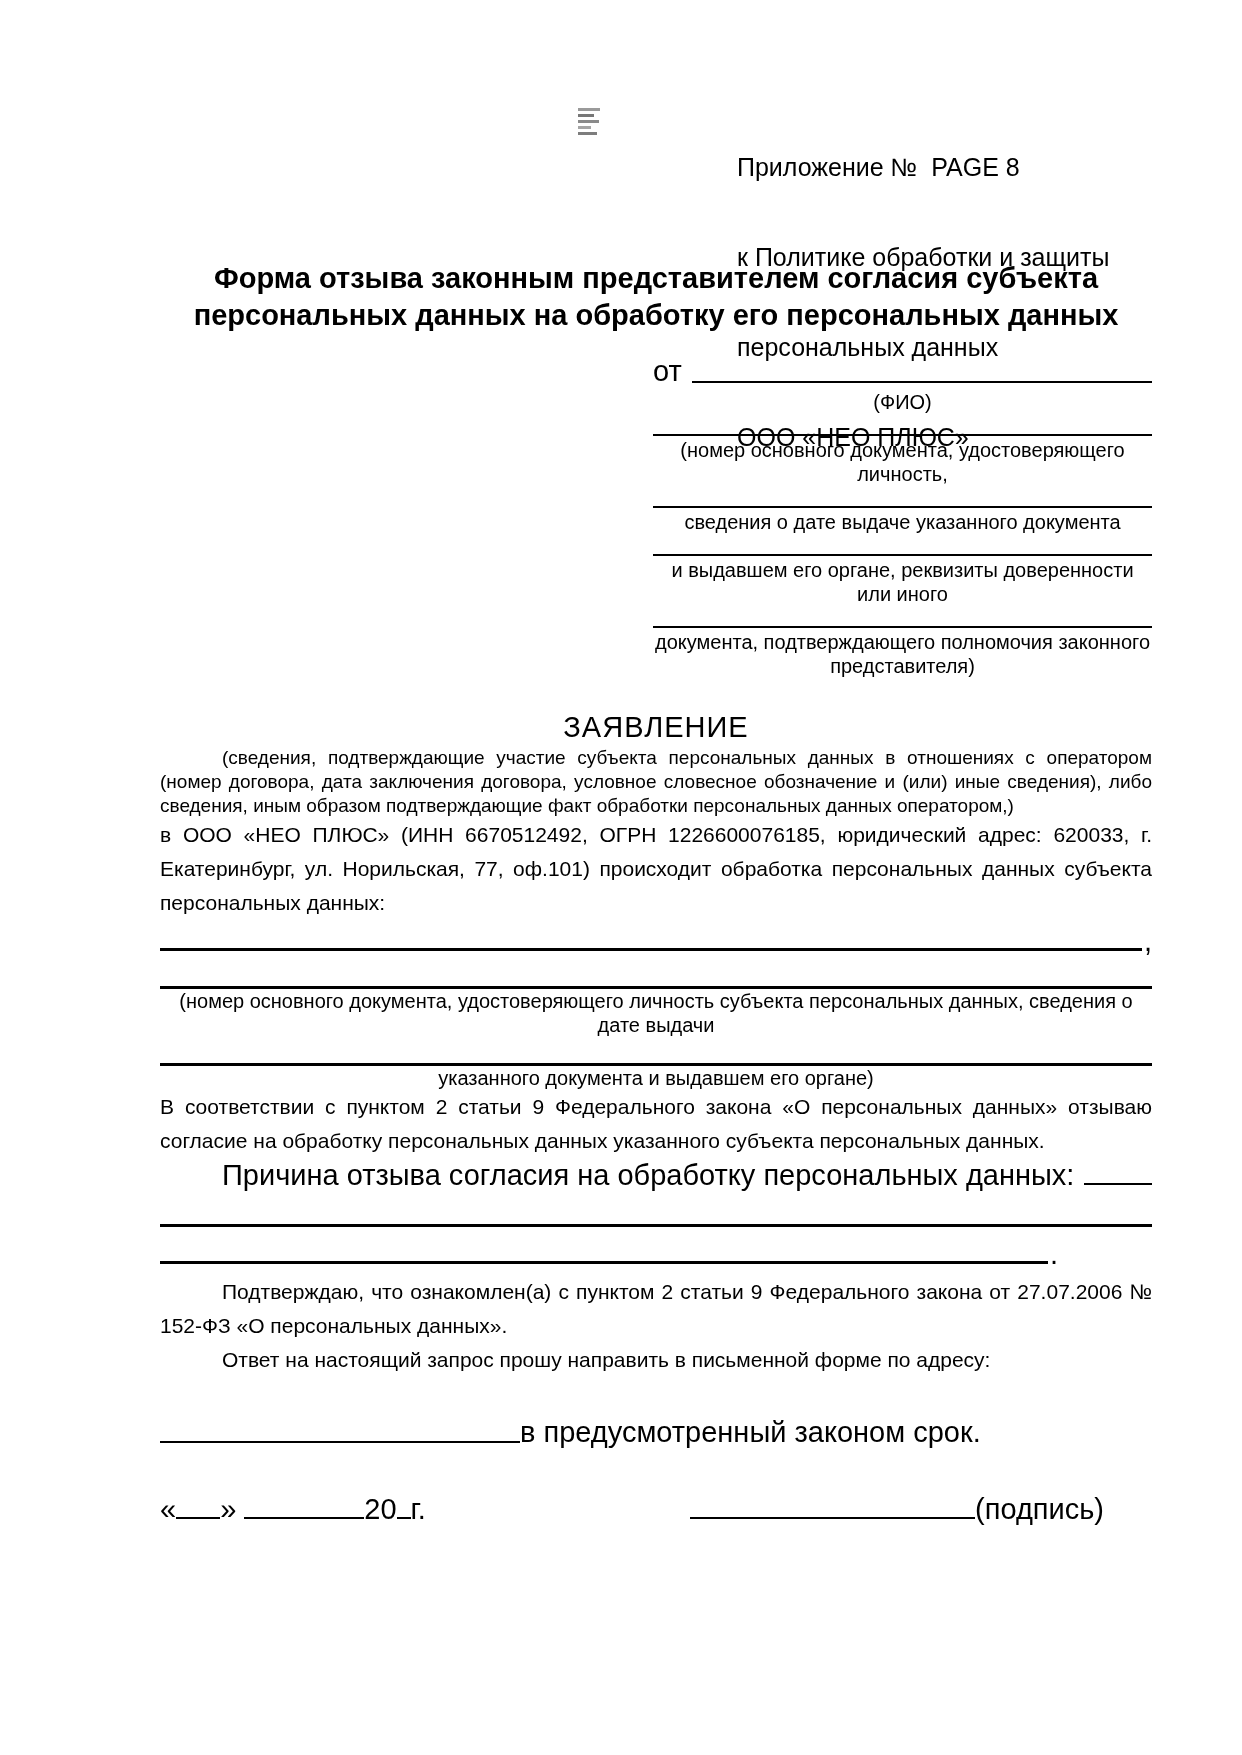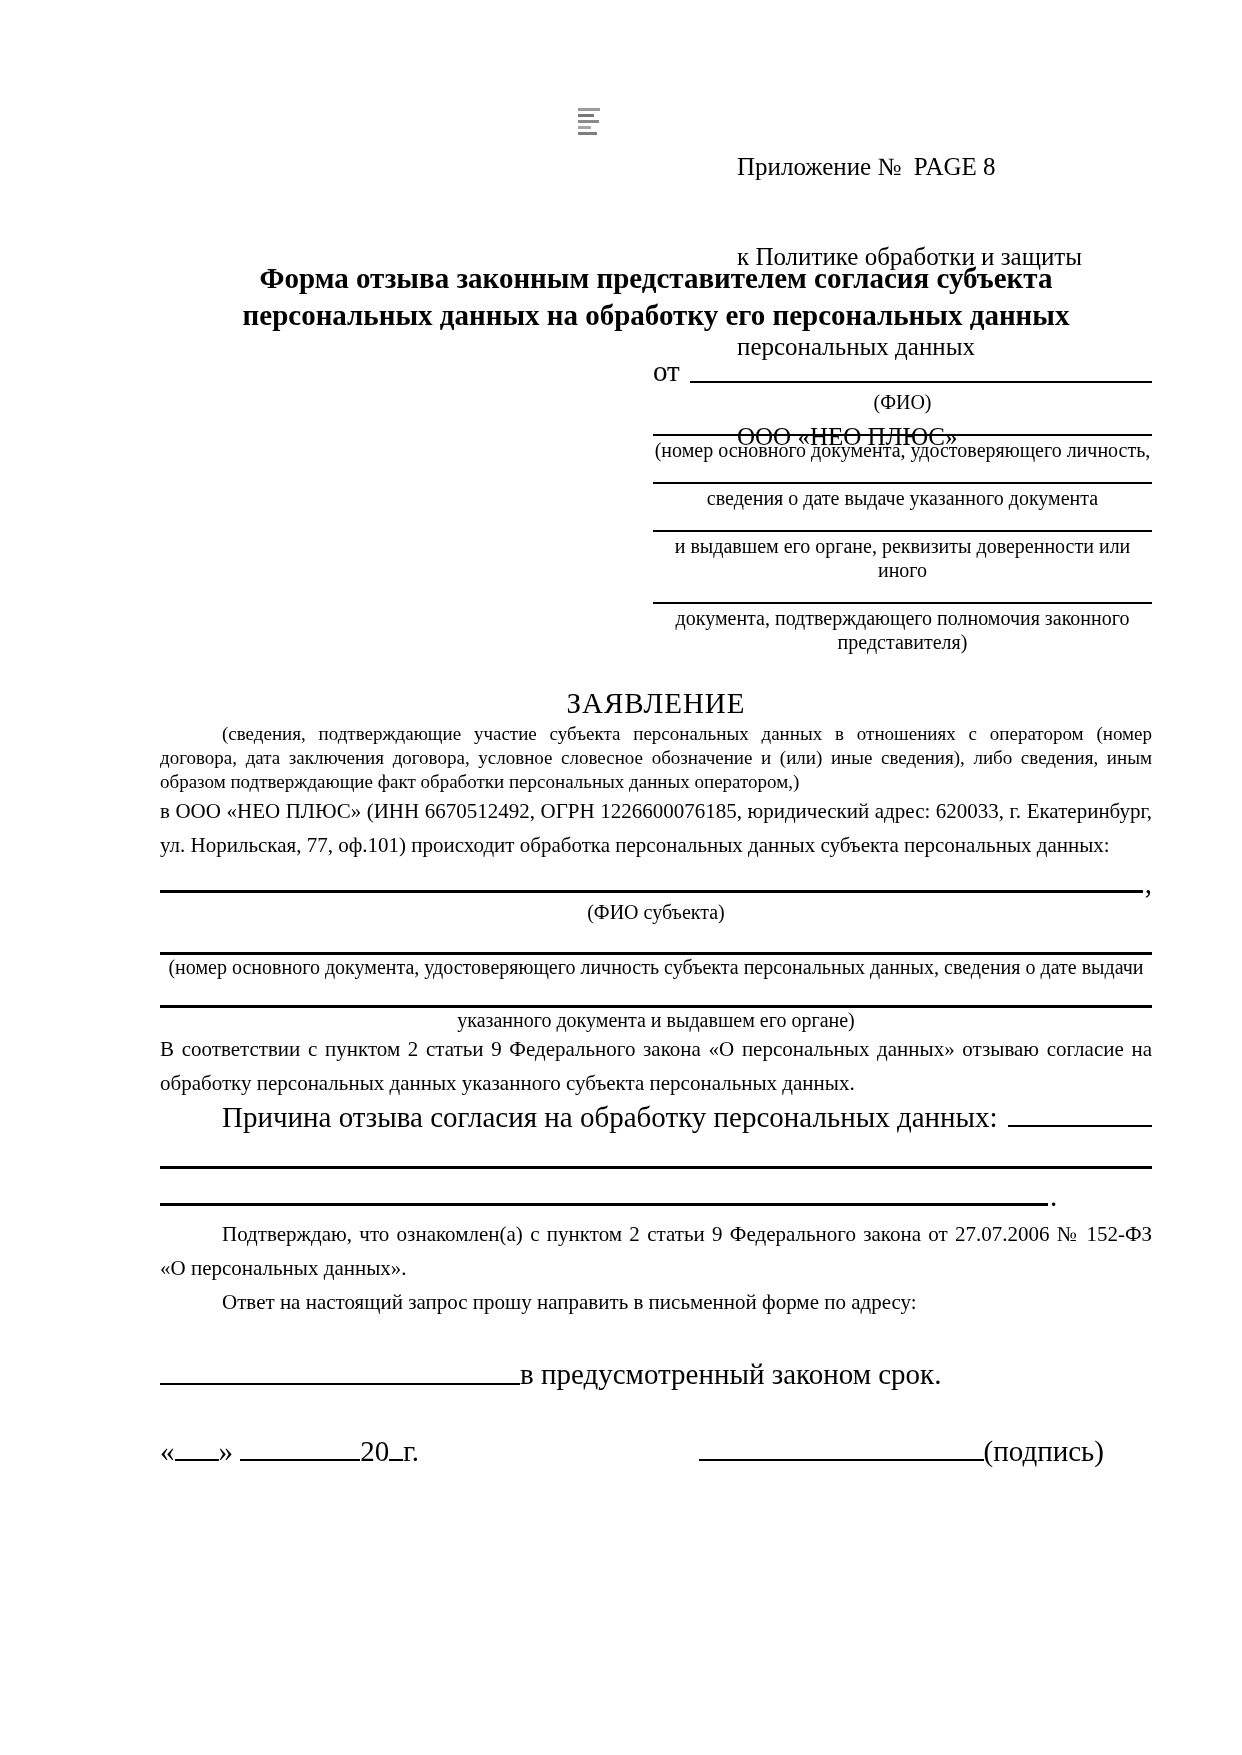--- a/index.html
+++ b/index.html
@@ -1,20 +1,20 @@
 <!DOCTYPE html>
 <html><head>
 <meta charset="utf-8">
 <style>
   html,body{margin:0;padding:0;background:#ffffff;}
   .page{
     position:relative;
     width:1242px;height:1755px;
     background:#ffffff;color:#000;
-    font-family:Liberation Serif, serif;
+    font-family:Liberation Sans, sans-serif;
     box-sizing:border-box;
     padding:92px 90px 0 160px;
     overflow:hidden;
   }
   
   .header{position:relative;height:120px;}
   .fc-icon{position:absolute;left:418px;top:16px;width:24px;}
   .fc-icon i{display:block;height:3px;margin-bottom:3px;background:#8f8f8f;}
   .fc-icon i:nth-child(1){width:22px;background:#9a9a9a;}
   .fc-icon i:nth-child(2){width:16px;background:#777;}
@@ -109,21 +109,20 @@
 
 
   <div class="footnote">(сведения, подтверждающие участие субъекта персональных данных в отношениях с оператором (номер договора, дата заключения договора, условное словесное обозначение и (или) иные сведения), либо сведения, иным образом подтверждающие факт обработки персональных данных оператором,)</div>
 
   <div class="para">в ООО «НЕО ПЛЮС» (ИНН 6670512492, ОГРН 1226600076185, юридический адрес: 620033, г. Екатеринбург, ул. Норильская, 77, оф.101) происходит обработка персональных данных субъекта персональных данных:</div>
 
   <div class="body-row m4">
     <span class="fill" style="border-bottom-width:3px;"></span>
     <span class="trail">,</span>
   </div>
-  <div class="cap">(ФИО субъекта)</div>
 
   <div class="blankline m10"></div>
   <div class="cap">(номер основного документа, удостоверяющего личность субъекта персональных данных, сведения о дате выдачи</div>
 
   <div class="blankline m8"></div>
   <div class="cap">указанного документа и выдавшем его органе)</div>
 
   <div class="para">В соответствии с пунктом 2 статьи 9 Федерального закона «О персональных данных» отзываю согласие на обработку персональных данных указанного субъекта персональных данных.</div>
 
   <div class="body-row">

